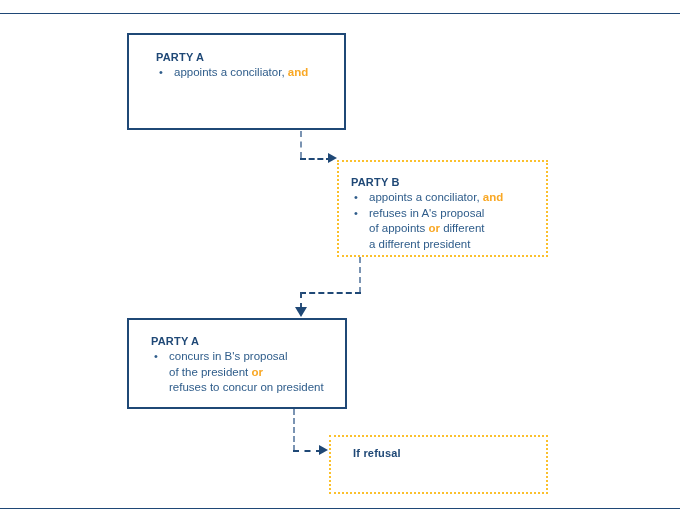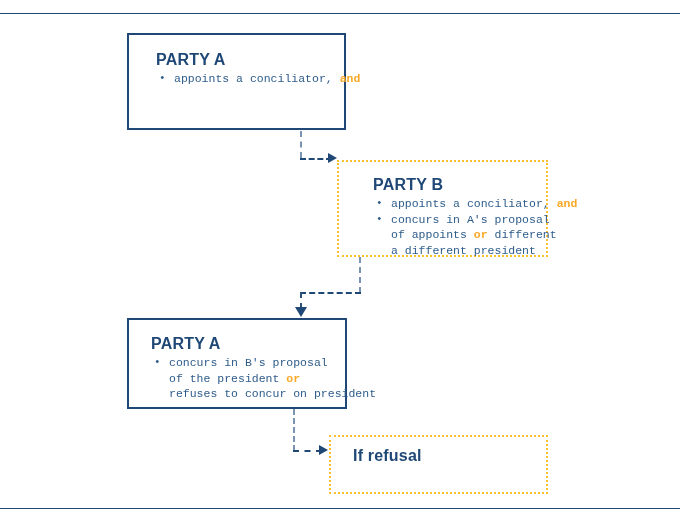--- a/index.html
+++ b/index.html
@@ -38,33 +38,32 @@
   }
   .box.dotted {
     border: 2px dotted #fbc02d;
   }
 
   .box-inner {
     position: absolute;
   }
 
   .box-title {
-    font-size: 16px;
+    font-size: 11px;
     font-weight: bold;
     color: #1f4876;
     letter-spacing: 0.2px;
     margin: 0 0 2px 0;
     white-space: nowrap;
   }
 
   ul.bullets {
     list-style: none;
     margin: 0;
     padding: 0;
-    font-family: Liberation Mono, monospace;
   }
   ul.bullets > li {
     position: relative;
     padding-left: 18px;
     font-size: 11.5px;
     line-height: 15.5px;
     color: #2e5c8a;
     white-space: nowrap;
   }
   ul.bullets > li::before {
@@ -138,25 +137,25 @@
   <div class="box solid" style="left:127px; top:33px; width:219px; height:97px;">
     <div class="box-inner" style="left:27px; top:16px;">
       <div class="box-title">PARTY A</div>
       <ul class="bullets">
         <li><span>appoints a conciliator, </span><span class="accent">and</span></li>
       </ul>
     </div>
   </div>
 
   <div class="box dotted" style="left:337px; top:160px; width:211px; height:97px;">
-    <div class="box-inner" style="left:34px; top:14px;">
+    <div class="box-inner" style="left:12px; top:14px;">
       <div class="box-title">PARTY B</div>
       <ul class="bullets">
         <li><span>appoints a conciliator, </span><span class="accent">and</span></li>
-        <li><span>concurs in A's proposal</span><br><span>of appoints </span><span class="accent">or</span><span> different</span><br><span>a different president</span></li>
+        <li><span>refuses in A's proposal</span><br><span>of appoints </span><span class="accent">or</span><span> different</span><br><span>a different president</span></li>
       </ul>
     </div>
   </div>
 
   <div class="box solid" style="left:127px; top:318px; width:220px; height:91px;">
     <div class="box-inner" style="left:22px; top:15px;">
       <div class="box-title">PARTY A</div>
       <ul class="bullets">
         <li><span>concurs in B's proposal</span><br><span>of the president </span><span class="accent">or</span><br><span>refuses to concur on president</span></li>
       </ul>

